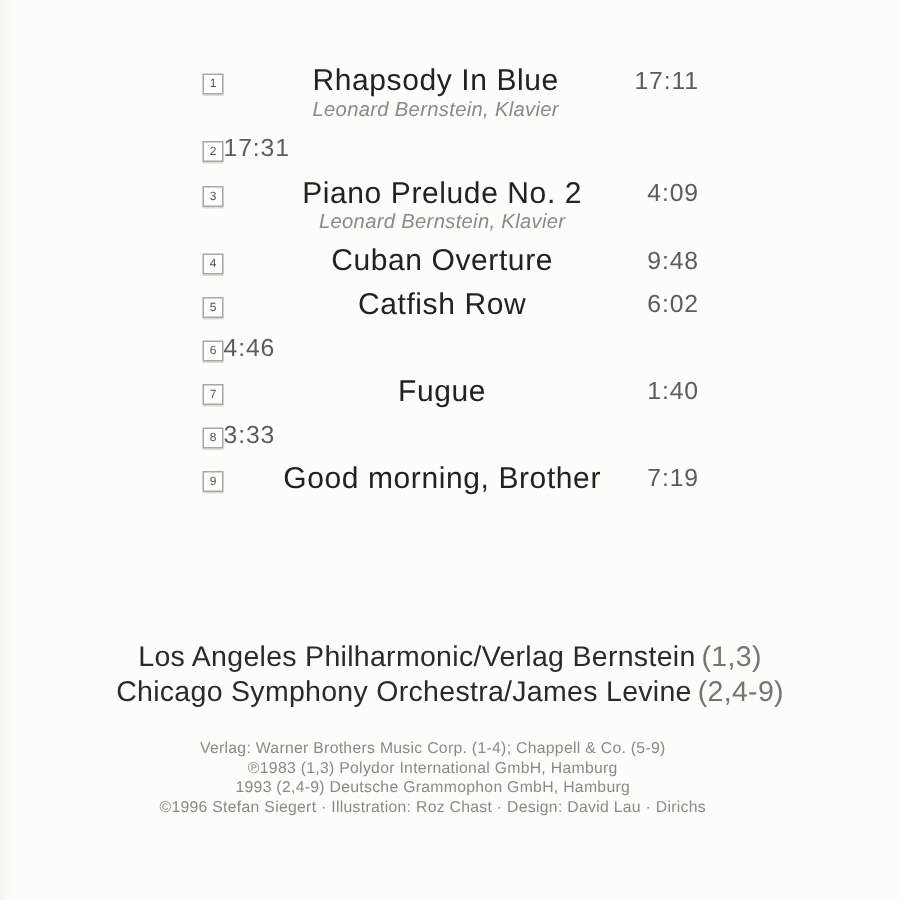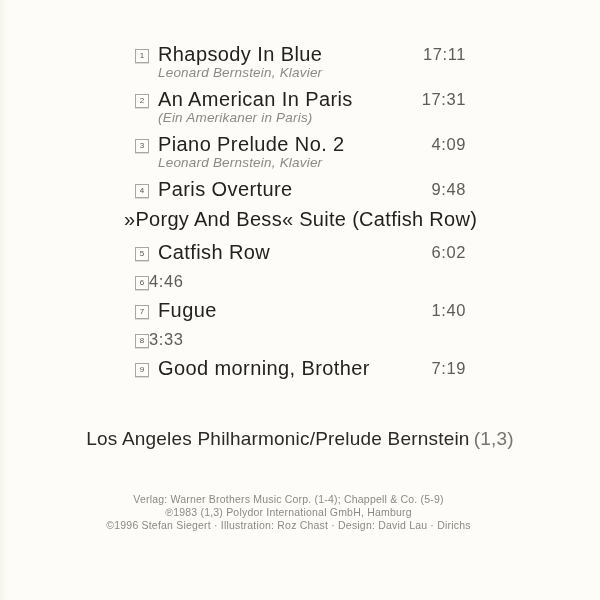--- a/index.html
+++ b/index.html
@@ -43,20 +43,21 @@
     font-size: 8px;
     line-height: 12px;
     text-align: center;
     margin-top: 5px;
     box-shadow: 0 1px 0 rgba(160,158,148,0.35);
   }
   .tmain {
     flex: 1 1 auto;
     margin-left: 9px;
     min-width: 0;
+    text-align: center;
   }
   .ttitle {
     font-size: 20px;
     line-height: 21px;
     color: #23231e;
     letter-spacing: 0.4px;
     white-space: nowrap;
   }
   .tsub {
     font-size: 13.5px;
@@ -120,45 +121,40 @@
       <span class="numbox"><span>1</span></span>
       <div class="tmain">
         <div class="ttitle">Rhapsody In Blue</div>
         <div class="tsub">Leonard Bernstein, Klavier</div>
       </div>
       <div class="ttime">17:11</div>
     </div>
 
     <div class="track has-sub">
       <span class="numbox"><span>2</span></span>
-      <div class="tmain">
-        <div class="ttitle">An American In Paris</div>
-        <div class="tsub">(Ein Amerikaner in Paris)</div>
-      </div>
       <div class="ttime">17:31</div>
     </div>
 
     <div class="track has-sub">
       <span class="numbox"><span>3</span></span>
       <div class="tmain">
         <div class="ttitle">Piano Prelude No. 2</div>
         <div class="tsub">Leonard Bernstein, Klavier</div>
       </div>
       <div class="ttime">4:09</div>
     </div>
 
     <div class="track no-sub">
       <span class="numbox"><span>4</span></span>
       <div class="tmain">
-        <div class="ttitle">Paris Overture</div>
+        <div class="ttitle">Cuban Overture</div>
       </div>
       <div class="ttime">9:48</div>
     </div>
 
-    <div class="section-header">»Porgy And Bess« Suite (Catfish Row)</div>
 
     <div class="track no-sub">
       <span class="numbox"><span>5</span></span>
       <div class="tmain">
         <div class="ttitle">Catfish Row</div>
       </div>
       <div class="ttime">6:02</div>
     </div>
 
     <div class="track no-sub">
@@ -184,23 +180,27 @@
       <div class="tmain">
         <div class="ttitle">Good morning, Brother</div>
       </div>
       <div class="ttime">7:19</div>
     </div>
 
   </div>
 
   <div class="credits">
     <div class="credit-line">
-      <span>Los Angeles Philharmonic/Prelude Bernstein</span><span class="credit-tracks">(1,3)</span>
+      <span>Los Angeles Philharmonic/Verlag Bernstein</span><span class="credit-tracks">(1,3)</span>
+    </div>
+    <div class="credit-line">
+      <span>Chicago Symphony Orchestra/James Levine</span><span class="credit-tracks">(2,4-9)</span>
     </div>
   </div>
 
   <div class="fineprint">
     <div>Verlag: Warner Brothers Music Corp. (1-4); Chappell &amp; Co. (5-9)</div>
     <div>℗1983 (1,3) Polydor International GmbH, Hamburg</div>
+    <div>1993 (2,4-9) Deutsche Grammophon GmbH, Hamburg</div>
     <div>©1996 Stefan Siegert · Illustration: Roz Chast · Design: David Lau · Dirichs</div>
   </div>
 
 </div>
 
 </body></html>

